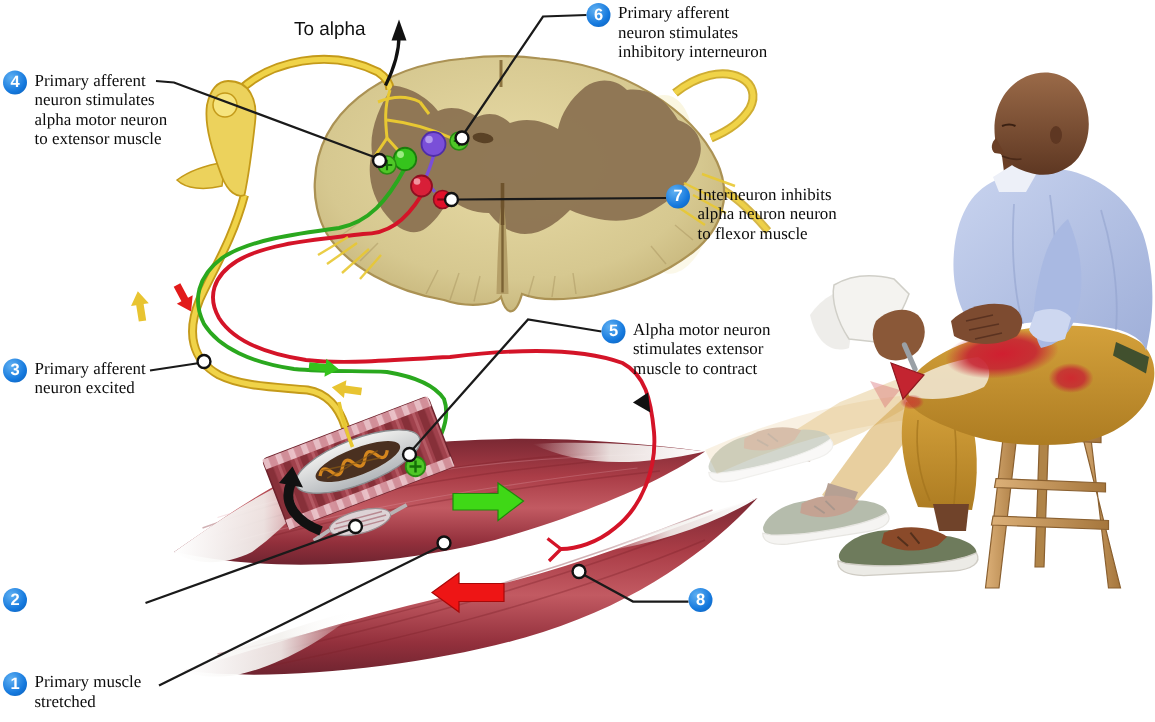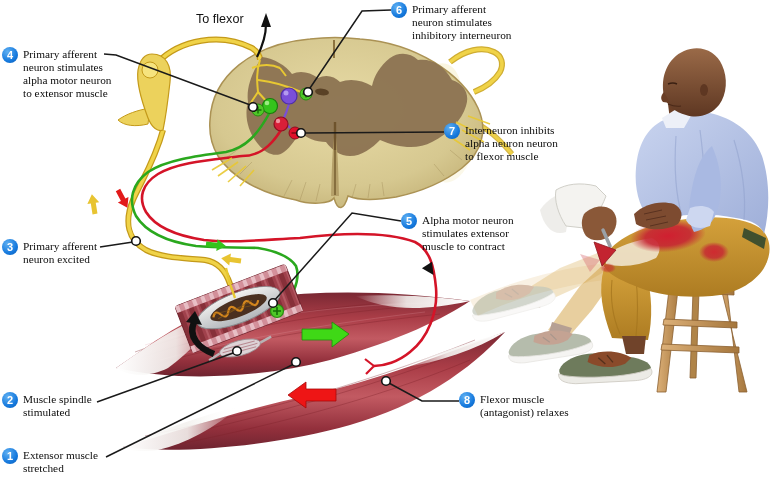--- a/index.html
+++ b/index.html
@@ -316,31 +316,29 @@
     <circle cx="237" cy="351" r="4.3"></circle>
     <circle cx="136" cy="241" r="4.3"></circle>
     <circle cx="253" cy="107" r="4.3"></circle>
     <circle cx="273" cy="303" r="4.3"></circle>
     <circle cx="308" cy="92" r="4.3"></circle>
     <circle cx="301" cy="133" r="4.3"></circle>
     <circle cx="386" cy="381" r="4.3"></circle>
   </g>
 </svg>
 
-<div class="tobrain" style="left:196px;top:12px;">To flexor</div>
+<div class="tobrain" style="left:196px;top:12px;">To alpha</div>
 
 <div class="label" style="left:2px;top:448px;">
   <span class="badge">1</span>
-  <span class="ltext">Extensor muscle
+  <span class="ltext">Primary muscle
 stretched</span>
 </div>
 <div class="label" style="left:2px;top:392px;">
   <span class="badge">2</span>
-  <span class="ltext">Muscle spindle
-stimulated</span>
 </div>
 <div class="label" style="left:2px;top:239px;">
   <span class="badge">3</span>
   <span class="ltext">Primary afferent
 neuron excited</span>
 </div>
 <div class="label" style="left:2px;top:47px;">
   <span class="badge">4</span>
   <span class="ltext">Primary afferent
 neuron stimulates
@@ -360,17 +358,15 @@
 inhibitory interneuron</span>
 </div>
 <div class="label" style="left:444px;top:123px;">
   <span class="badge">7</span>
   <span class="ltext">Interneuron inhibits
 alpha neuron neuron
 to flexor muscle</span>
 </div>
 <div class="label" style="left:459px;top:392px;">
   <span class="badge">8</span>
-  <span class="ltext">Flexor muscle
-(antagonist) relaxes</span>
 </div>
 
 </div>
 
 </body></html>

